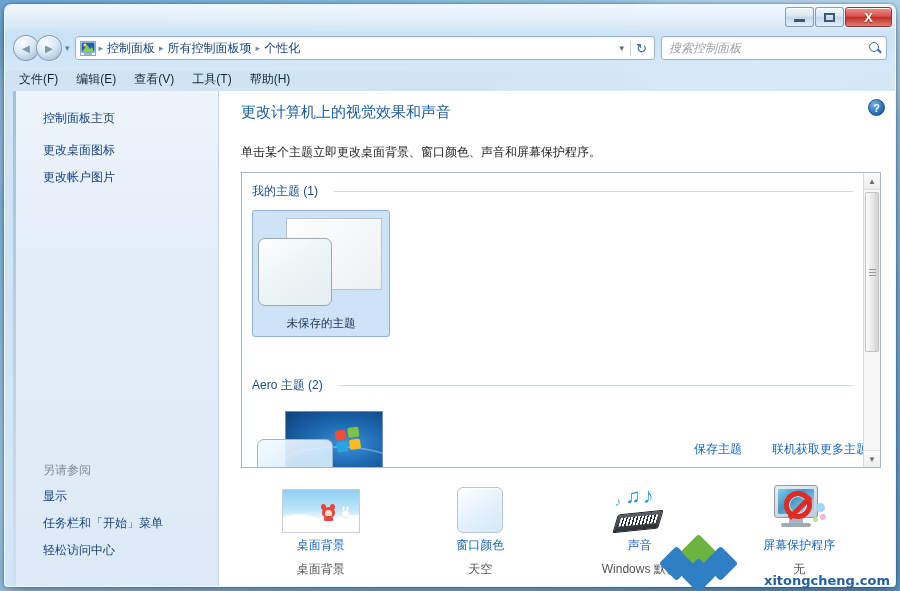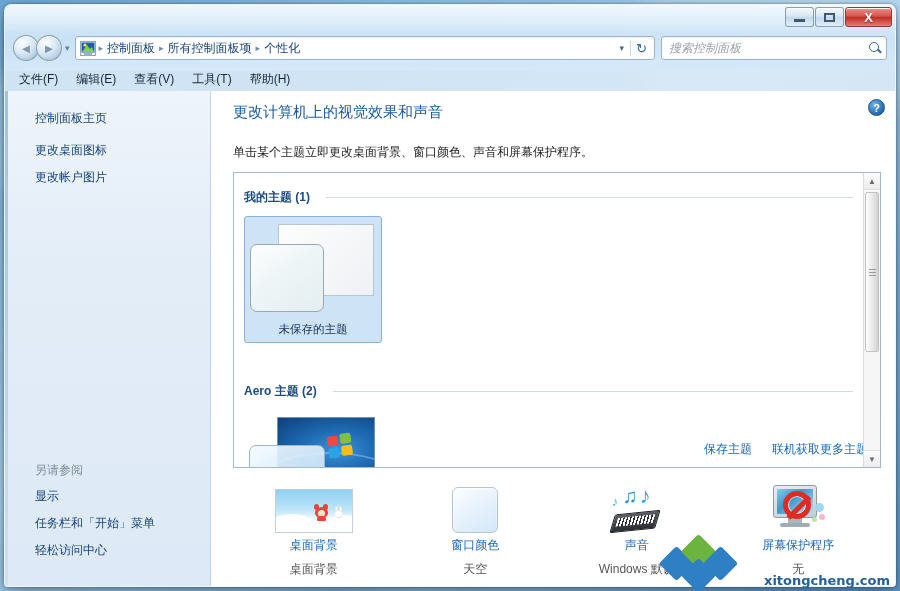--- a/index.html
+++ b/index.html
@@ -93,21 +93,21 @@
   .mag::after{content:"";position:absolute;left:8.5px;top:9px;width:5px;height:1.6px;background:#2f6ca8;transform:rotate(45deg);}
 
   
   .menubar {
     position: absolute; left: 0; right: 0; top: 62px; height: 24px;
     display: flex; align-items: center; padding-left: 14px; gap: 18px; z-index: 6;
   }
   .menuitem { font-size: 12px; color: #16273d; white-space: nowrap; }
 
   
-  .bodyarea { position: absolute; left: 0; top: 86px; right: 0; bottom: 0; display: flex; }
+  .bodyarea { position: absolute; left: 0; top: 86px; right: 0; bottom: 0; display: flex; padding-left: 8px; }
   .sidebar {
     width: 206px; flex: 0 0 206px; position: relative;
     background: linear-gradient(180deg,#eef4fb 0%,#e3edf8 35%,#dde9f6 100%);
     border-right: 1px solid #c3d4e4;
     padding: 14px 0 0 0;
   }
   .sidebar .leftstripe{ position:absolute; left:0; top:0; bottom:0; width:3px; background: linear-gradient(180deg,#9fc1dd,#cfe0ef); }
   .sidelink { font-size: 12px; color: #16427c; padding: 5px 0 5px 30px; white-space: nowrap; }
   .sidelink.home { padding-bottom: 10px; }
   .sidehead { font-size: 12px; color: #7d8ea0; padding: 5px 0 4px 30px; }
@@ -119,21 +119,21 @@
     color: #fff; font-size: 11px; font-weight: bold; display:flex; align-items:center; justify-content:center;
     border:1px solid #17528f; }
 
   h1.pagetitle { font-size: 15px; font-weight: normal; color: #1b5a9e; margin-bottom: 22px; }
   .subtitle { font-size: 12px; color: #1d1d1d; margin-bottom: 11px; }
 
   .themebox {
     position: relative; height: 296px; border: 1px solid #a5b9cc; background: #fff; overflow: hidden;
   }
   .themescroll { position: absolute; left: 0; top: 0; right: 17px; bottom: 0; padding: 8px 10px 0 10px; }
-  .grouphead { display: flex; align-items: center; gap: 16px; margin: 8px 0 10px 0; font-weight: bold; }
+  .grouphead { display: flex; align-items: center; gap: 16px; margin: 2px 0 10px 0; }
   .grouphead .gtext { font-size: 12px; color: #1b4b86; white-space: nowrap; }
   .grouphead .gline { flex: 1; height: 1px; background: #cfd9e3; }
 
   .tile { width: 138px; }
   .tile.selected { background: #cfe3f6; border: 1px solid #8ab2d8; border-radius: 3px; padding: 5px; }
   .tile .thumb { position: relative; width: 126px; height: 94px; }
   .tile .caption { text-align: center; font-size: 11.5px; color: #14315a; padding-top: 6px; }
 
   
   .tp-back { position: absolute; left: 28px; top: 2px; width: 96px; height: 72px; background: linear-gradient(135deg,#fdfdfd,#eef1f4); border: 1px solid #b9c4cf; }
@@ -148,21 +148,21 @@
   .wflag { position: absolute; left: 52%; top: 28%; width: 26px; height: 24px; transform: rotate(-8deg); }
   .wflag i { position: absolute; width: 11px; height: 10px; border-radius: 2px; display:block; }
   .wflag .q1 { left: 0; top: 0; background: #ef4a3a; }
   .wflag .q2 { left: 13px; top: -1px; background: #7fc242; }
   .wflag .q3 { left: 0; top: 12px; background: #2aa4e0; }
   .wflag .q4 { left: 13px; top: 11px; background: #fbbd1c; }
   .aero-front { position: absolute; left: 0; top: 30px; width: 76px; height: 62px; border-radius: 7px 7px 0 0;
     background: linear-gradient(150deg, rgba(244,250,255,.93) 0%, rgba(214,236,252,.9) 55%, rgba(232,245,255,.95) 100%);
     border: 1px solid #9db6cc; }
 
-  .boxlinks { position: absolute; right: 12px; bottom: 9px; display: flex; gap: 20px; margin-left: 32px; }
+  .boxlinks { position: absolute; right: 12px; bottom: 9px; display: flex; gap: 30px; margin-left: 32px; }
   .boxlink { font-size: 12px; color: #1868b7; }
 
   
   .vsb { position: absolute; right: 0; top: 0; bottom: 0; width: 17px; background: #f6f6f6; border-left: 1px solid #dcdcdc; }
   .sbtn { height: 17px; display: flex; align-items: center; justify-content: center; color: #6b6b6b; font-size: 8px;
     background: linear-gradient(180deg,#fcfcfc,#ececec); border-bottom: 1px solid #e0e0e0;}
   .sbtn.bottom { position: absolute; bottom: 0; left: 0; right: 0; border-top: 1px solid #e0e0e0; border-bottom: none;}
   .sthumb { position: absolute; left: 1px; right: 1px; top: 19px; height: 160px; border-radius: 2px;
     background: linear-gradient(90deg,#fdfdfd,#e6e6e6 60%,#d2d2d2); border: 1px solid #c2c2c2;
     display:flex; align-items:center; justify-content:center; }

